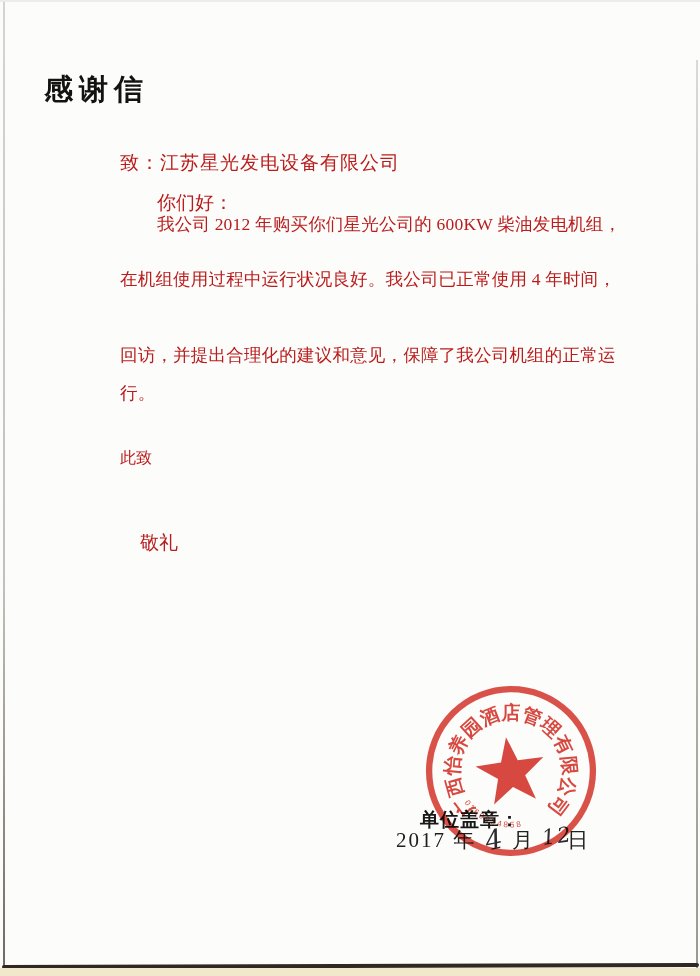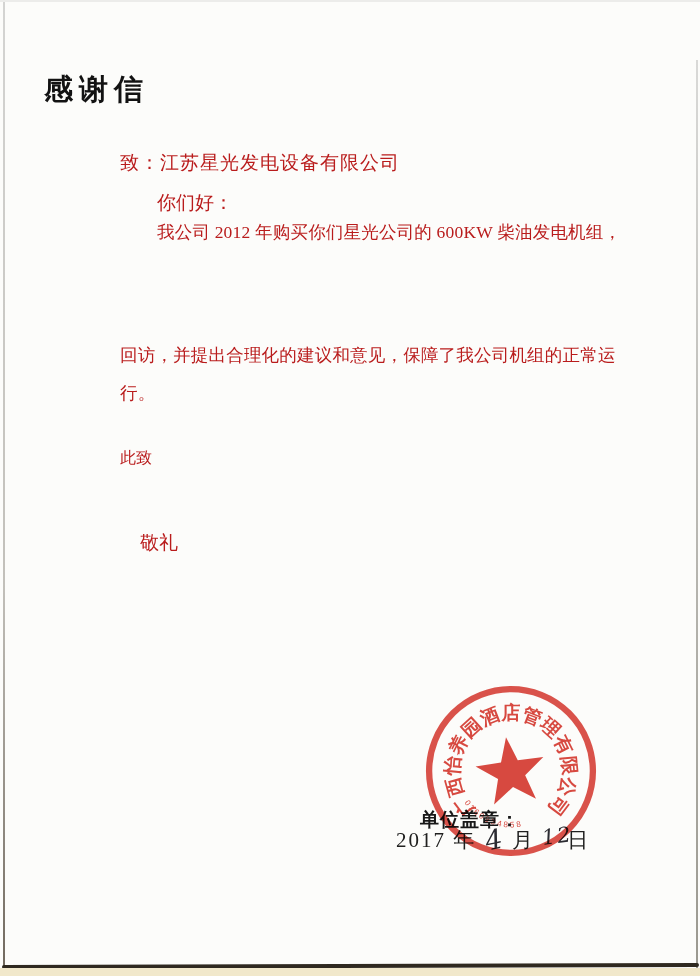--- a/index.html
+++ b/index.html
@@ -24,21 +24,21 @@
 
   .title{
     position:absolute;top:70px;left:8px;width:100%;
     text-align:left;font-size:29px;font-weight:bold;
     letter-spacing:6px;color:#121212;padding-left:36px;
   }
   .ln{position:absolute;white-space:nowrap;color:#b91c1c;}
   .ln-recipient{left:120px;top:150px;font-size:19px;letter-spacing:1px;}
   .ln-greeting{left:157px;top:190px;font-size:19px;}
   .ln-p{font-size:17.5px;letter-spacing:0.2px;}
-  .ln-p1{left:157px;top:220px;}
+  .ln-p1{left:157px;top:212px;}
   .ln-p2{left:120px;top:267px;}
   .ln-p3{left:120px;top:305px;}
   .ln-p4{left:120px;top:343px;}
   .ln-p5{left:120px;top:381px;}
   .ln-thanks{left:120px;top:416px;font-size:17.5px;}
   .ln-cizhi{left:120px;top:448px;font-size:16px;}
   .ln-jingli{left:140px;top:518px;font-size:19px;margin-top:12px;}
 
   .seal-label{
     position:absolute;left:420px;top:771px;
@@ -66,20 +66,21 @@
 <body>
 
 <div class="page">
 
   <div class="title">感谢信</div>
 
   <div class="ln ln-recipient">致：江苏星光发电设备有限公司</div>
   <div class="ln ln-greeting">你们好：</div>
 
   <div class="ln ln-p ln-p1">我公司 2012 年购买你们星光公司的 600KW 柴油发电机组，</div>
+  <div class="ln ln-p ln-p2">在机组使用过程中运行状况良好。我公司已正常使用 4 年时间，</div>
   <div class="ln ln-p ln-p4">回访，并提出合理化的建议和意见，保障了我公司机组的正常运</div>
   <div class="ln ln-p ln-p5">行。</div>
 
   <div class="ln ln-cizhi">此致</div>
   <div class="ln ln-jingli">敬礼</div>
 
   <div class="seal-label">单位盖章：</div>
 
   <div class="date-line">
     <span>2017 年</span>

